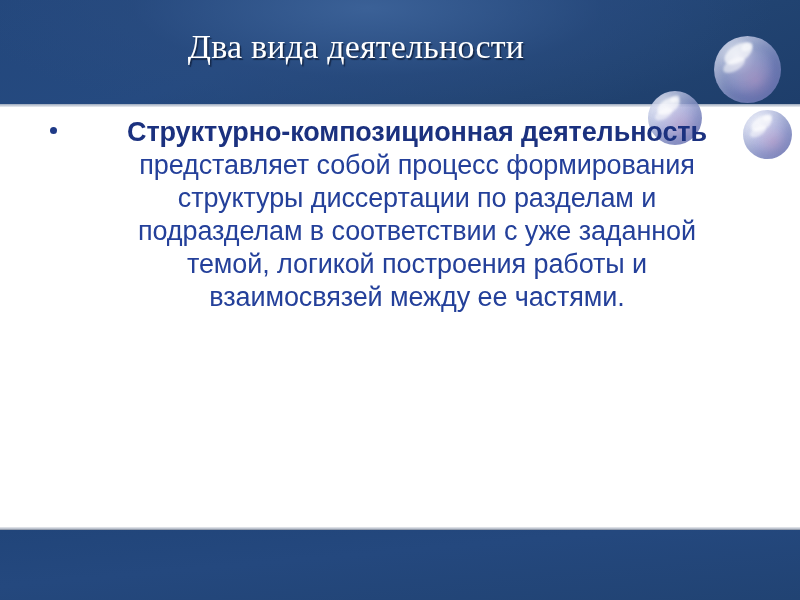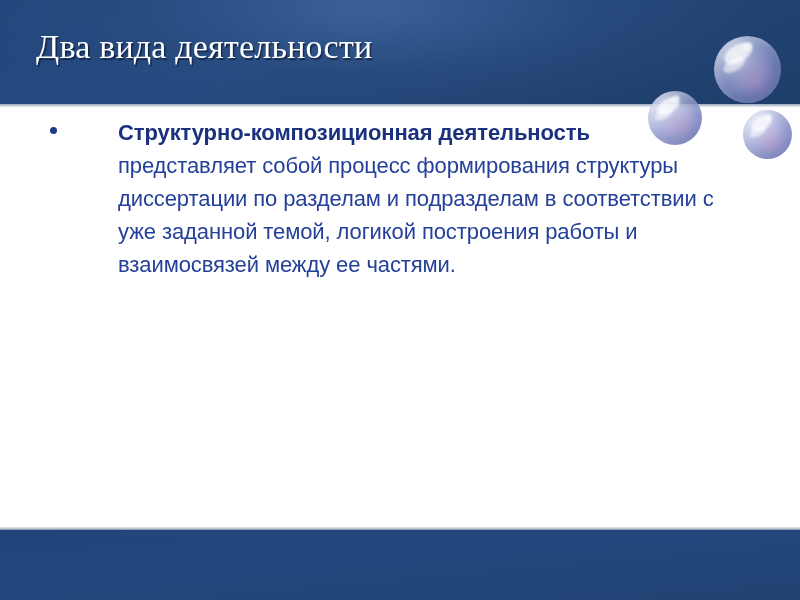--- a/index.html
+++ b/index.html
@@ -12,20 +12,21 @@
     height: 600px;
     overflow: hidden;
     font-family: "Liberation Sans", sans-serif;
   }
   .slide {
     position: relative;
     width: 800px;
     height: 600px;
     background: #ffffff;
     overflow: hidden;
+    text-align: center;
   }
 
   
   .header-band {
     position: absolute;
     left: 0;
     top: 0;
     width: 800px;
     height: 104px;
     background:
@@ -123,21 +124,21 @@
     position: absolute;
     left: 6px;
     top: 11px;
     width: 7px;
     height: 7px;
     border-radius: 50%;
     background: #1f3a87;
   }
   .bullet-text {
     font-family: "Liberation Sans", sans-serif;
-    font-size: 22px;
+    font-size: 27px;
     line-height: 33px;
     color: #24409a;
     letter-spacing: -0.1px;
     margin-left: 44px;
   }
   .lead {
     font-weight: bold;
     color: #1b317f;
   }
 

